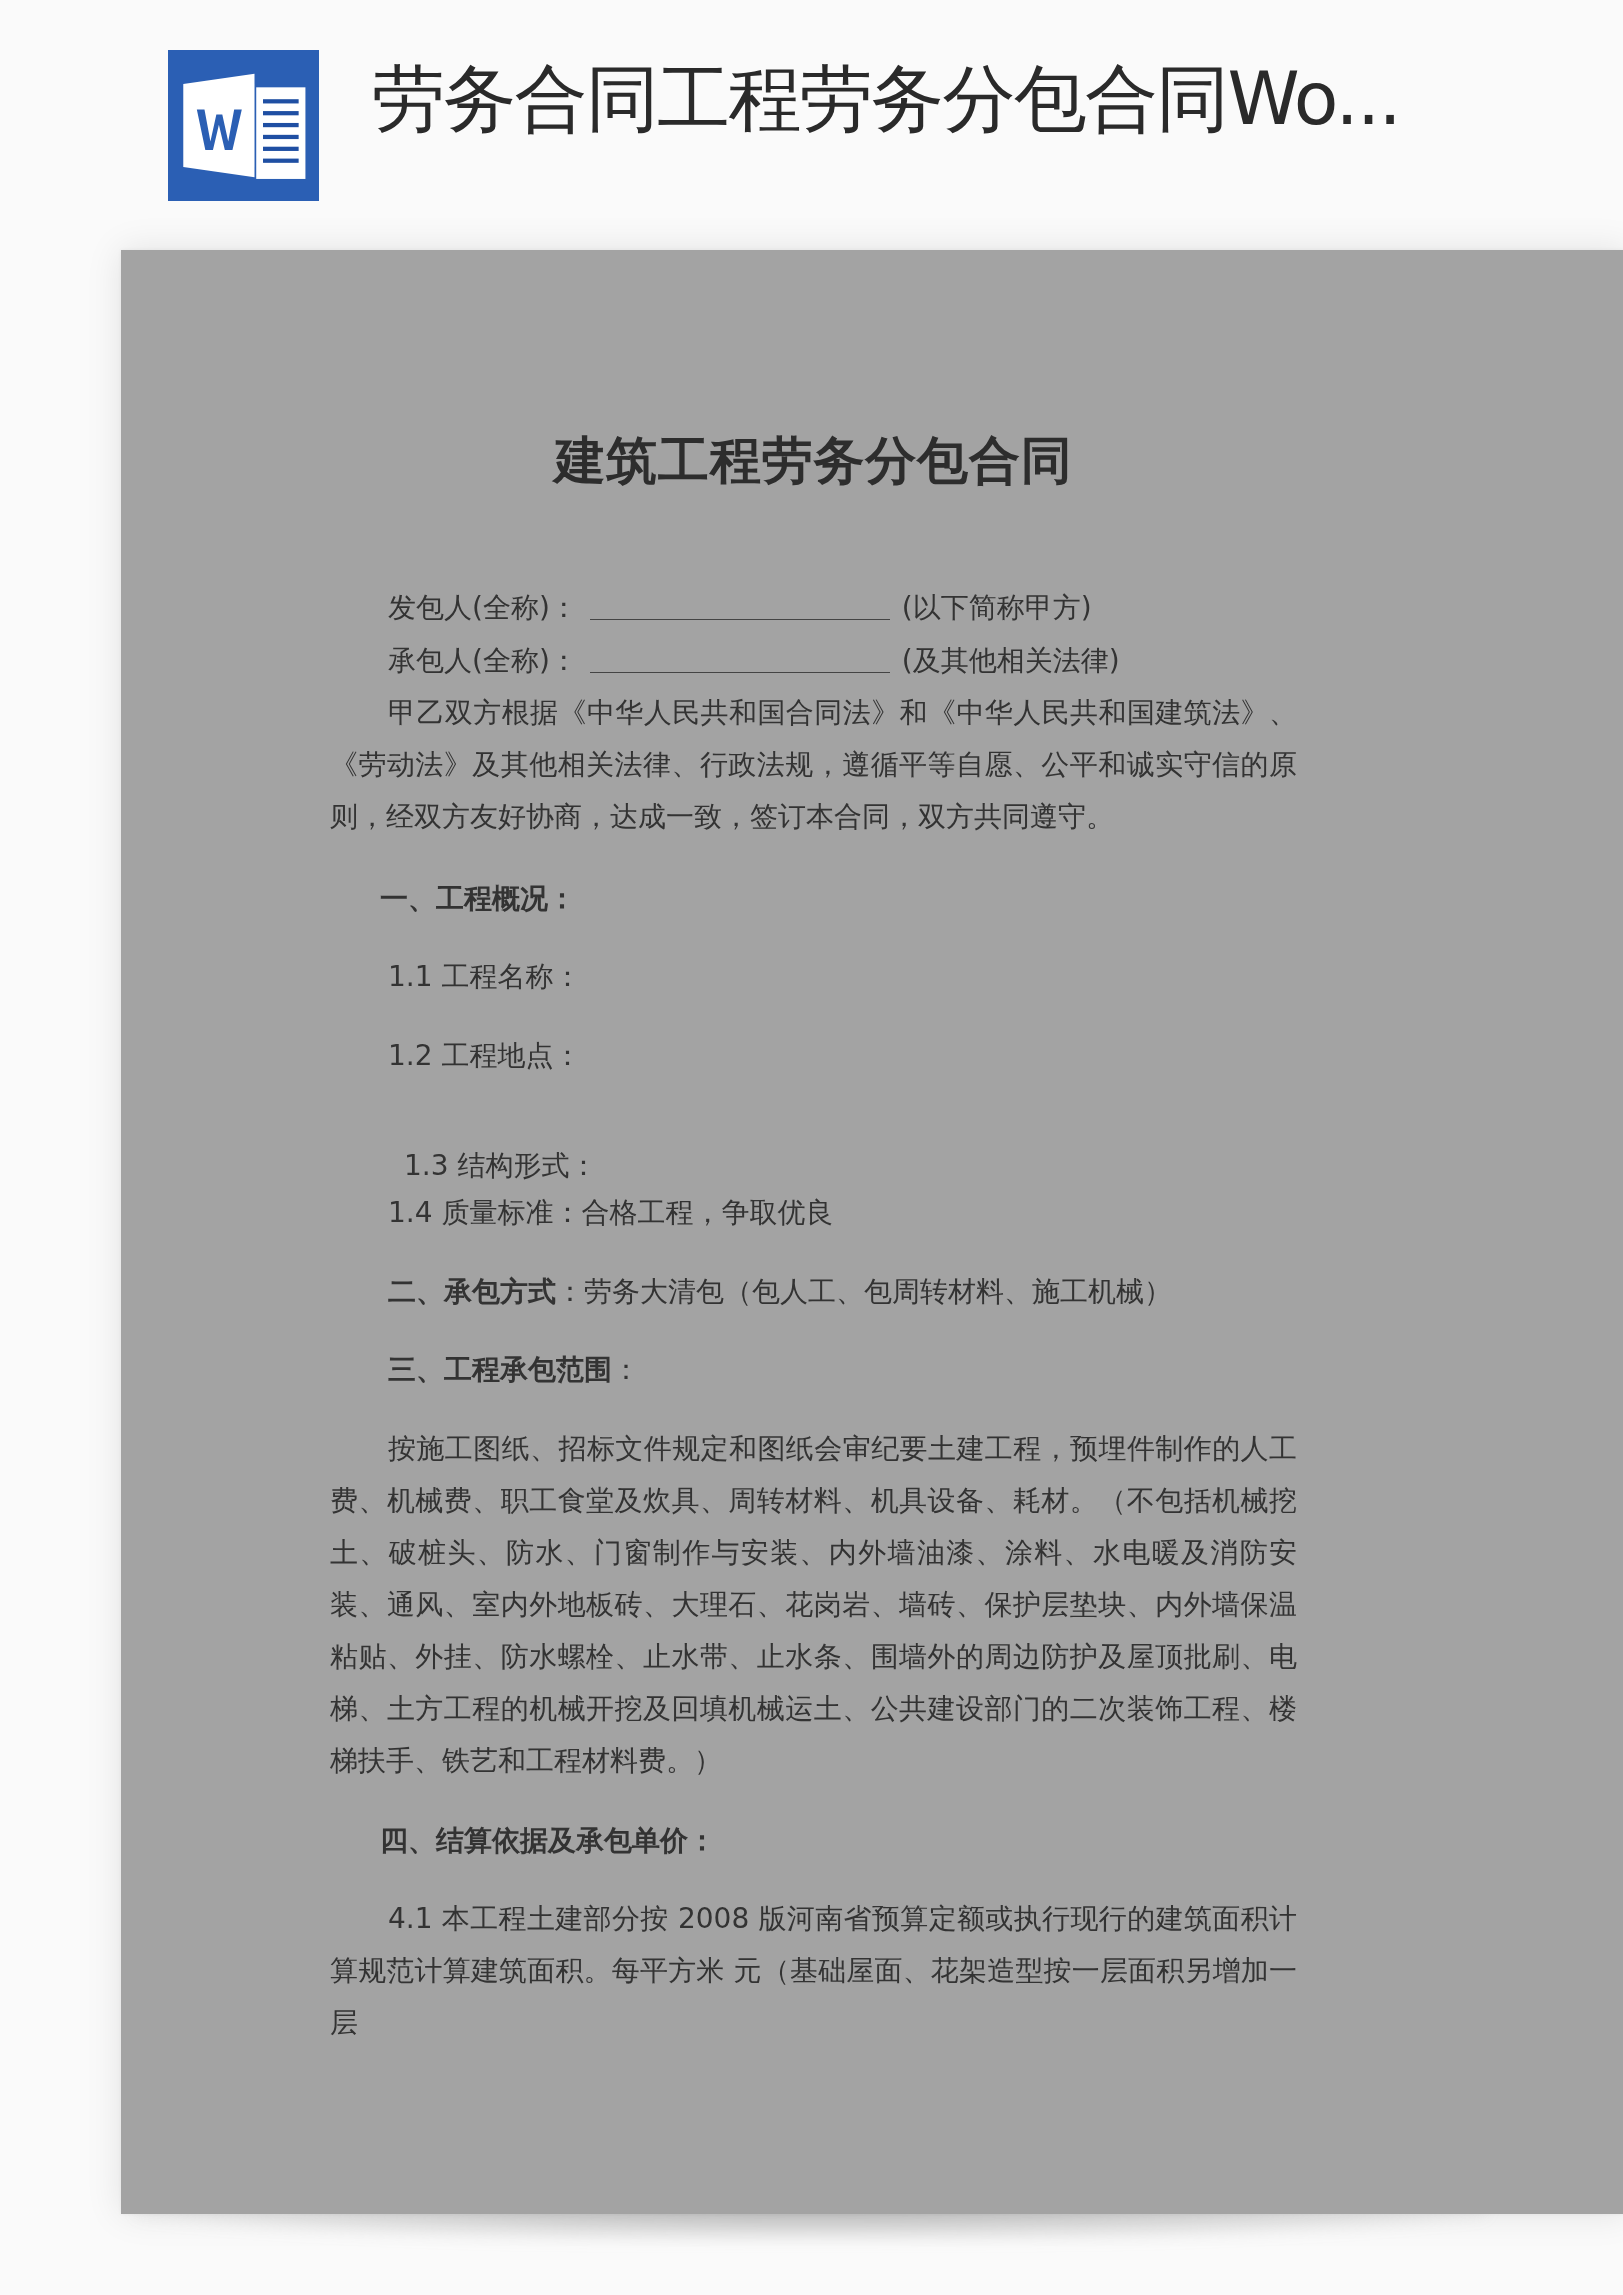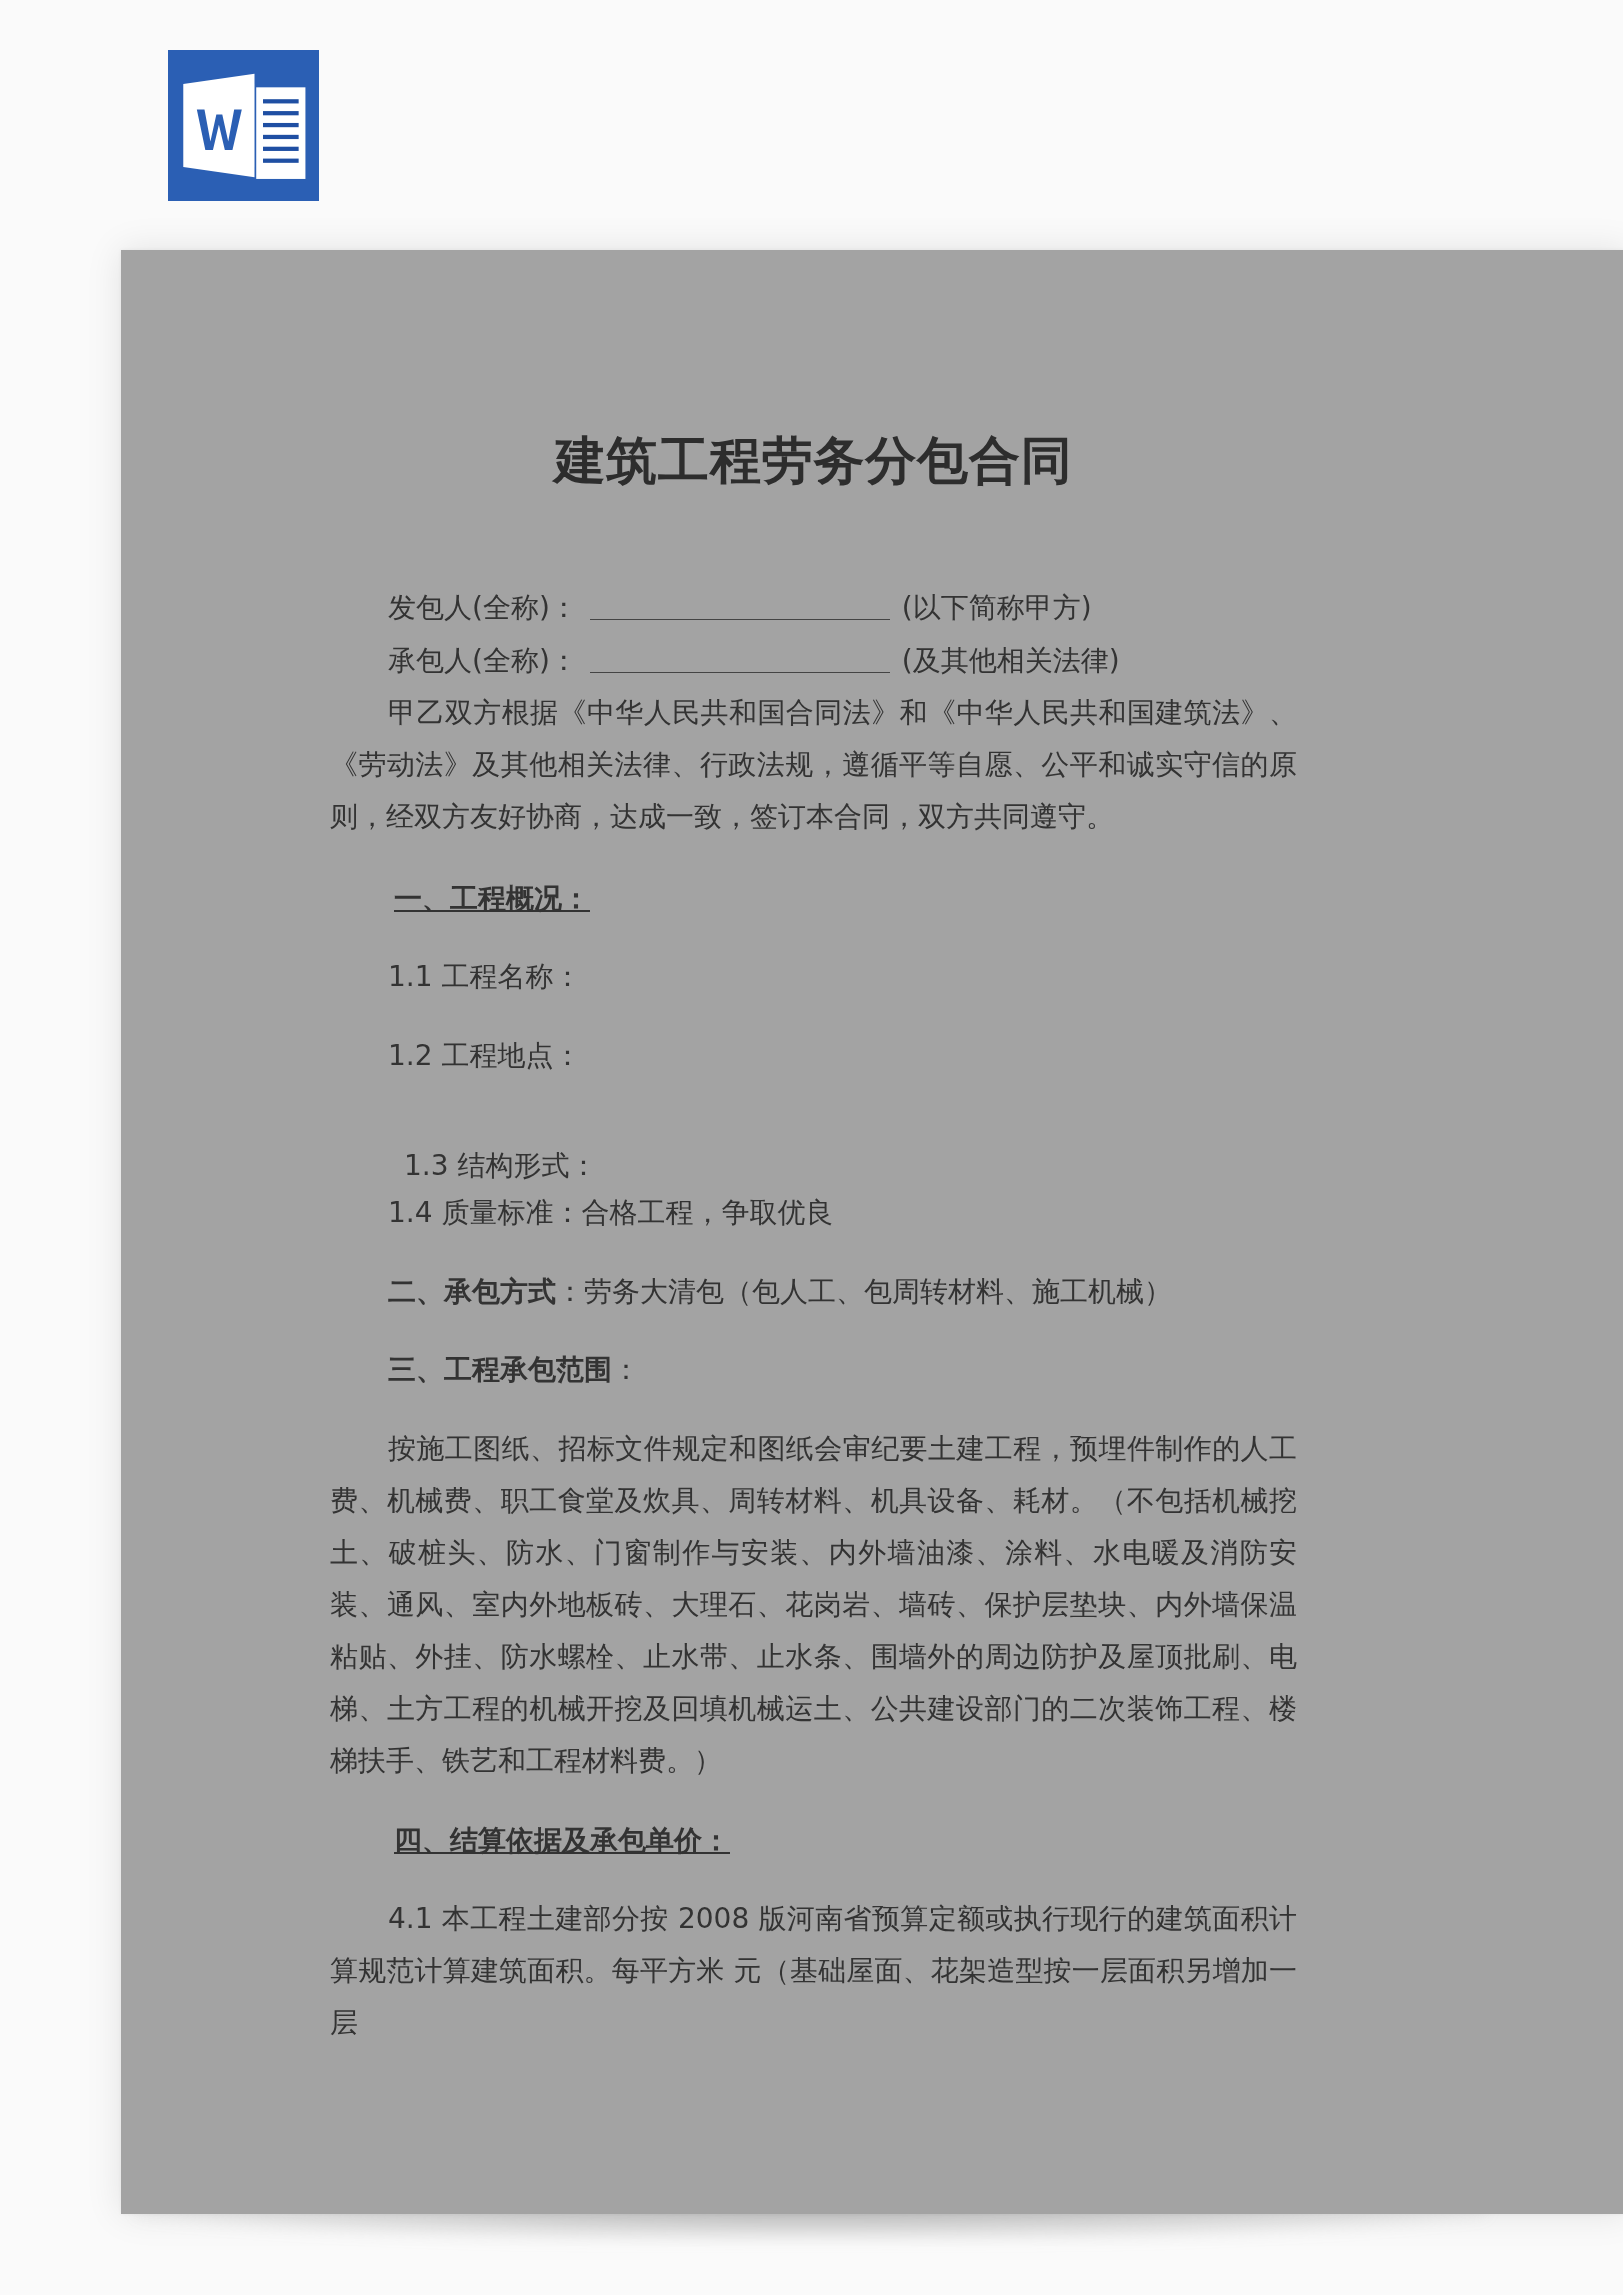--- a/index.html
+++ b/index.html
@@ -96,24 +96,23 @@
     }
     .para {
       position: absolute;
       left: 0;
       width: 967px;
       text-align: justify;
       text-indent: 58px;
     }
     .heading {
       position: absolute;
-      left: 64px;
+      left: 50px;
       font-weight: bold;
       white-space: nowrap;
-      text-decoration: underline;
     }
     .item {
       position: absolute;
       left: 58px;
       white-space: nowrap;
     }
     .mixed {
       position: absolute;
       left: 58px;
       white-space: nowrap;
@@ -134,20 +133,21 @@
       <rect x="112" y="86" width="42" height="5" fill="#1f4fa3"></rect>
       <rect x="112" y="100" width="42" height="5" fill="#1f4fa3"></rect>
       <rect x="112" y="114" width="42" height="5" fill="#1f4fa3"></rect>
       <rect x="112" y="128" width="42" height="5" fill="#1f4fa3"></rect>
 
       <polygon points="18,40 102,28 102,150 18,138" fill="#ffffff"></polygon>
 
       <polygon points="34,70 43,70 50,108 57,76 64,76 71,108 78,70 87,70 76,118 67,118 60,88 53,118 44,118" fill="#2b5fb4"></polygon>
     </svg>
   </div>
+  <div class="app-title">劳务合同工程劳务分包合同Wo...</div>
 </div>
 
 <div class="paper-shadow"></div>
 <div class="paper">
   <div class="doc">
 
     <div class="doc-title">建筑工程劳务分包合同</div>
 
     <div class="party-line" style="top:332px;">
       <span>发包人(全称)：</span><span class="blank"></span><span>(以下简称甲方)</span>

